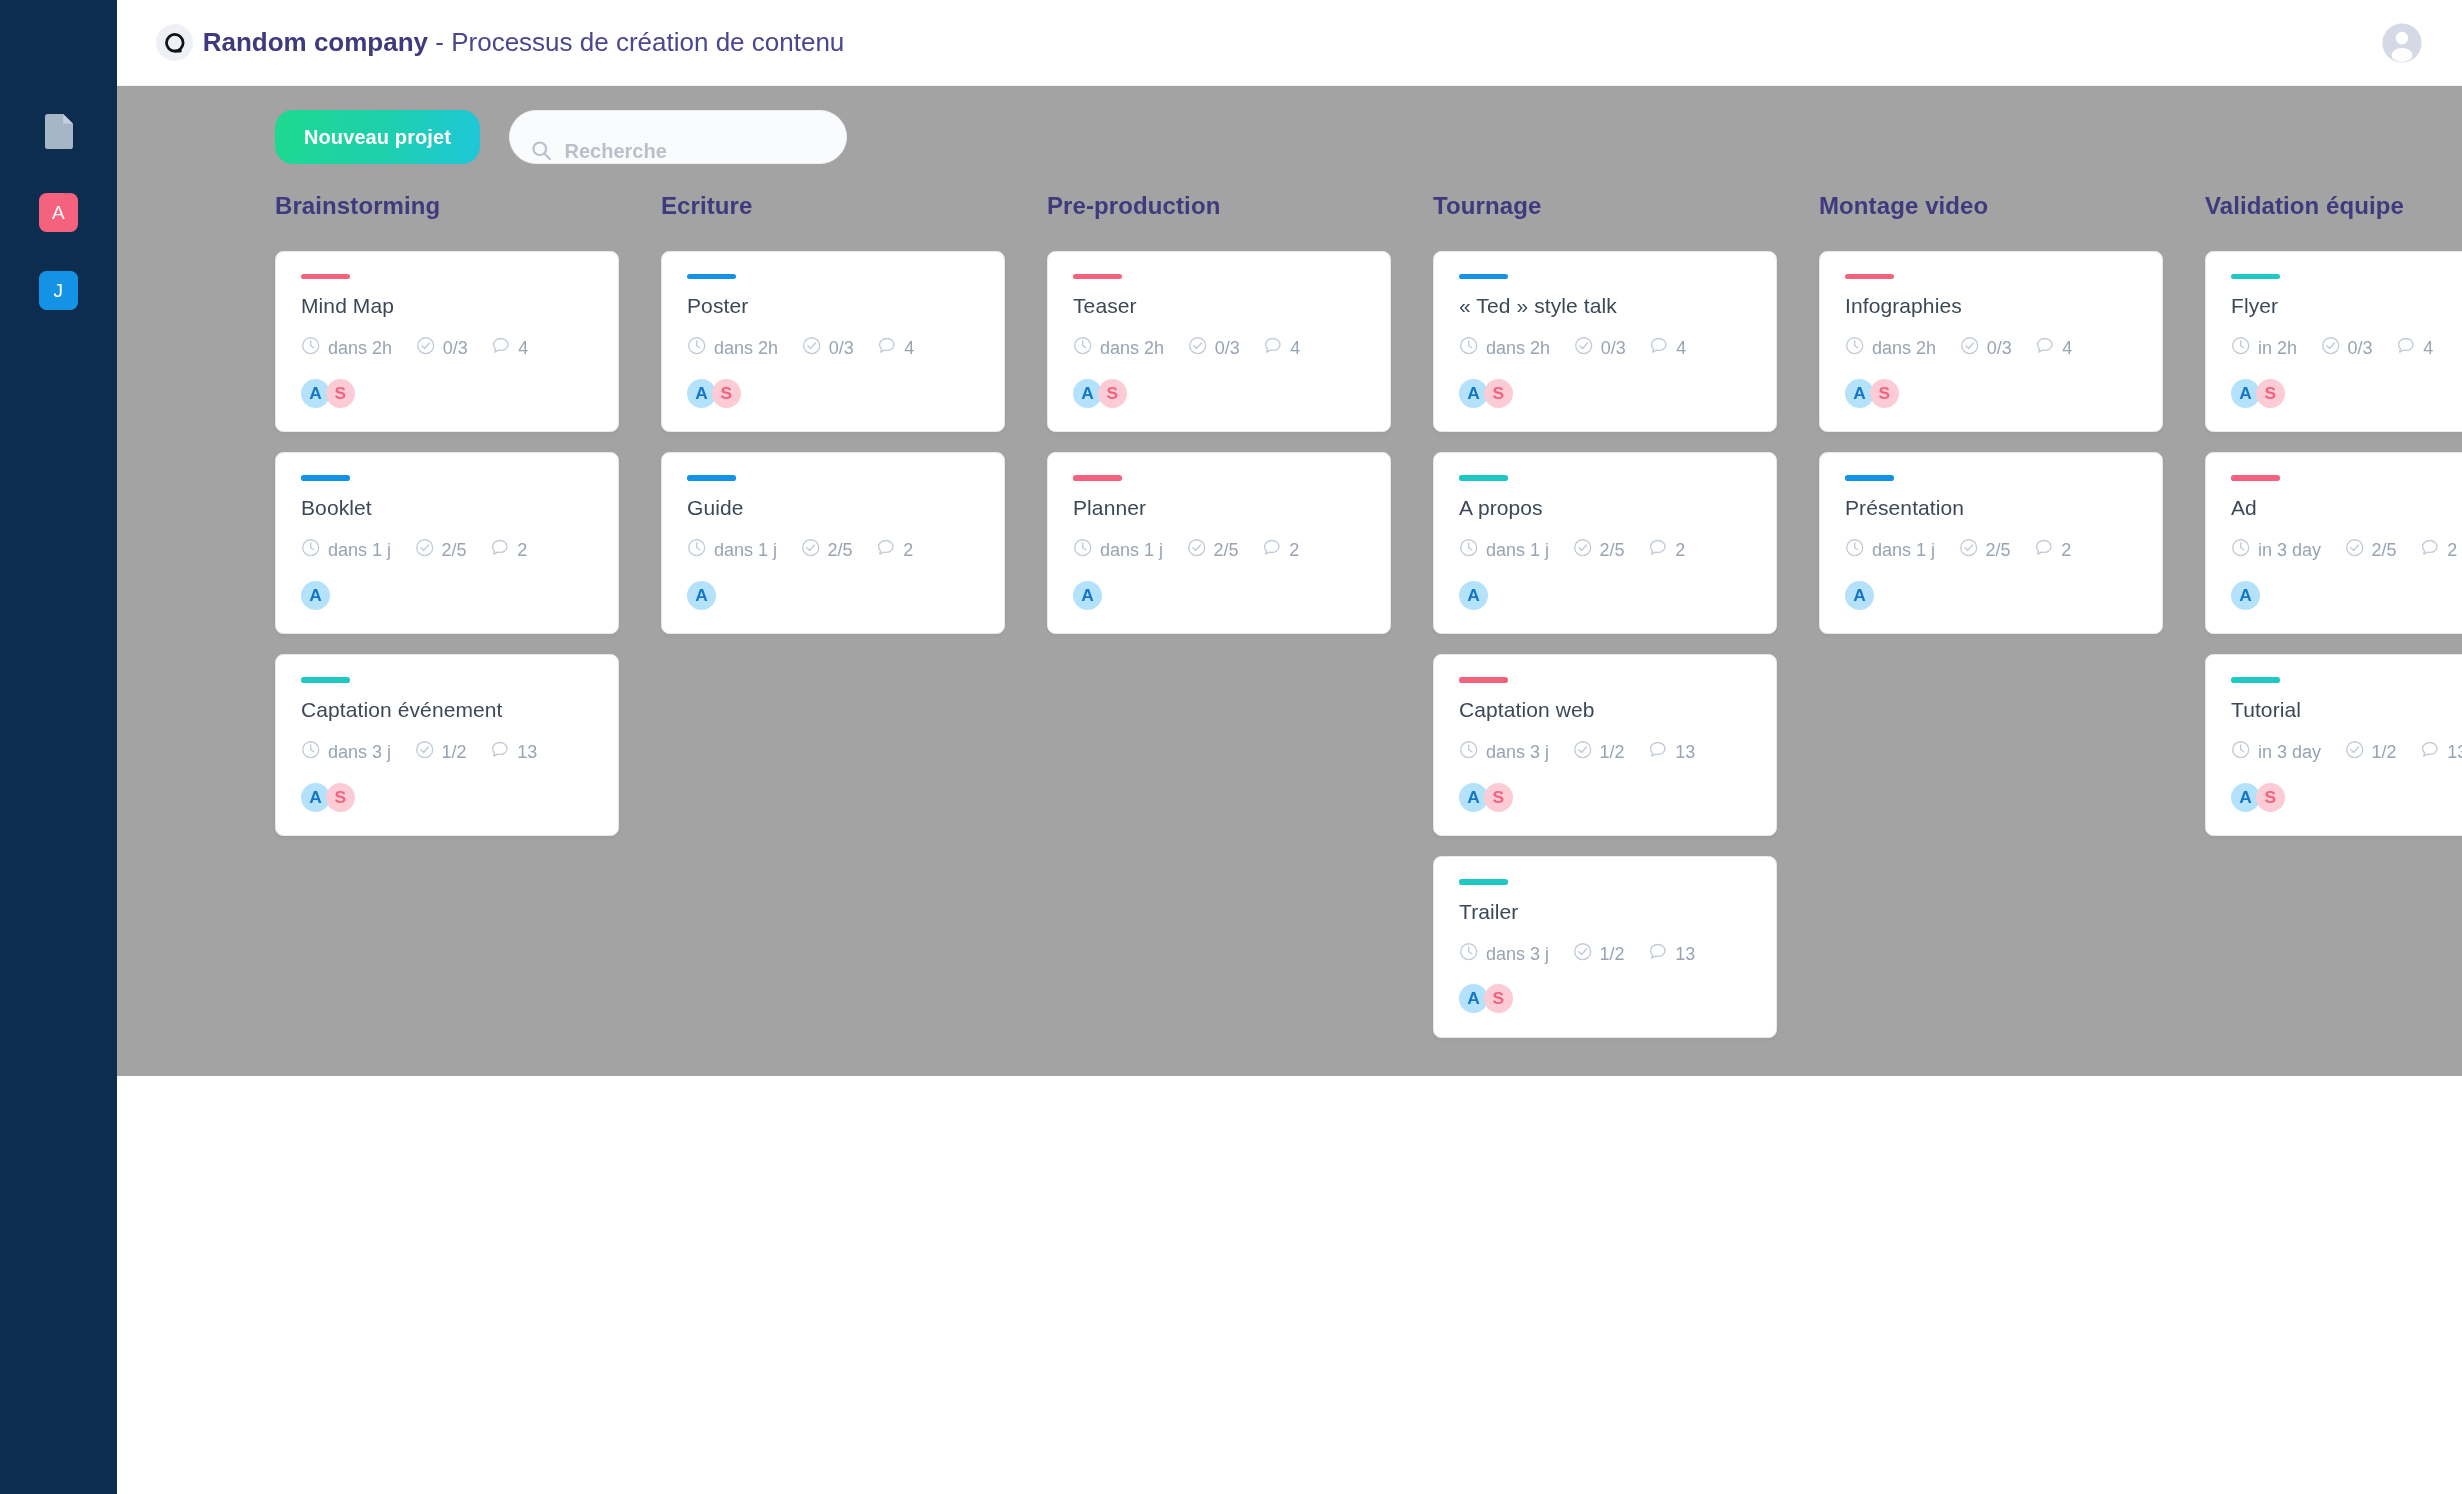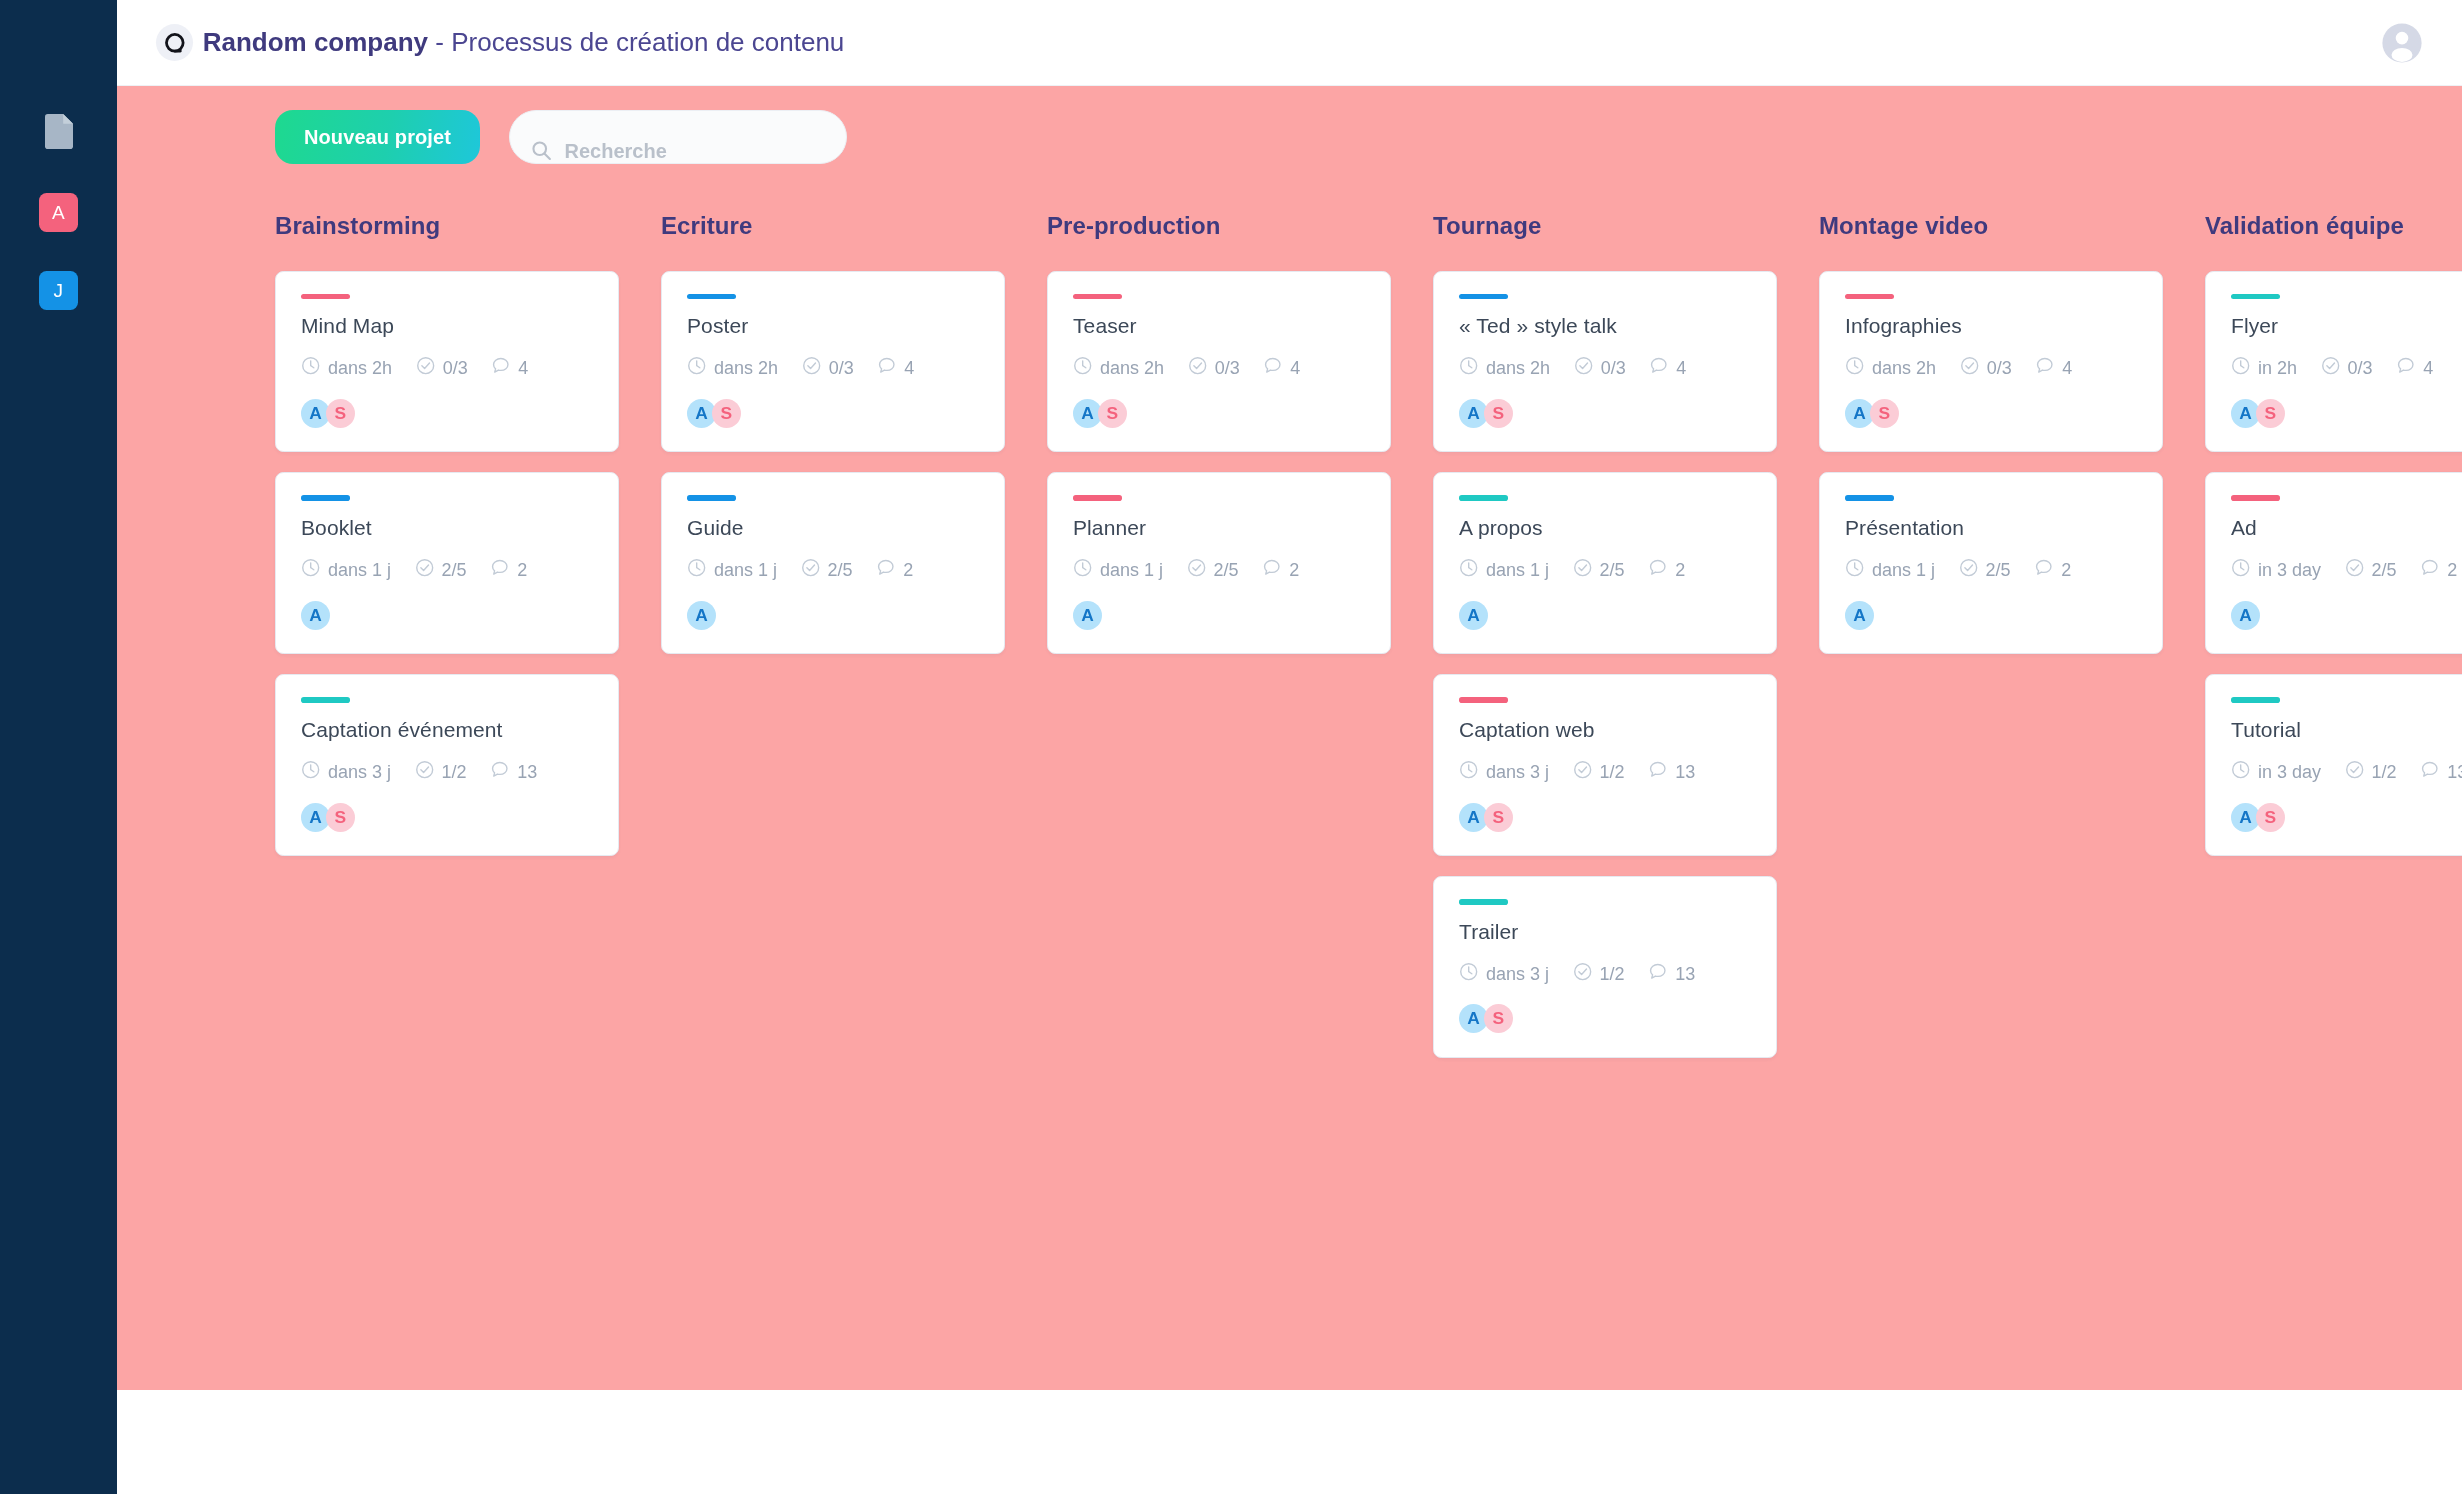--- a/index.html
+++ b/index.html
@@ -24,21 +24,21 @@
     display: flex; align-items: center; justify-content: center;
   }
   .side-badge {
     width: 39px; height: 39px; border-radius: 7.6px;
     display: flex; align-items: center; justify-content: center;
     color: #ffffff; font-size: 19px; font-weight: 400;
     letter-spacing: 0.3px;
   }
 
   
-  .main { flex: 1; height: 1390px; position: relative; background: #fca5a5; }
+  .main { flex: 1; height: 1076px; position: relative; background: #a3a3a3; }
 
   .topbar {
     height: 86px; width: 100%;
     border-bottom: 1.4px solid #eef1f5;
     display: flex; align-items: center;
     padding: 0 39px 0 39px;
     background: #ffffff;
   }
   .brandmark {
     width: 37px; height: 37px; border-radius: 50%;
@@ -78,21 +78,21 @@
     font-size: 20px; font-family: "Liberation Sans", sans-serif;
     color: #8f99a8; width: 100%; font-weight: 400;
   }
   .search-box input::placeholder { color: #b9c0ca; font-weight: 700; }
 
   
   .board {
     position: absolute; left: 158px; top: 192px;
     display: flex; gap: 42px;
   }
-  .column { width: 344px; flex: 0 0 344px; margin-top: 20px; }
+  .column { width: 344px; flex: 0 0 344px; }
   .col-title {
     font-size: 24px; font-weight: 700; color: #3f3a7e;
     margin-bottom: 30.5px; white-space: nowrap; letter-spacing: 0.1px;
   }
   .card-stack { display: flex; flex-direction: column; gap: 20px; }
   .card {
     width: 344px;
     background: #ffffff;
     border: 1.4px solid #e6eaf1;
     border-radius: 8.3px;

